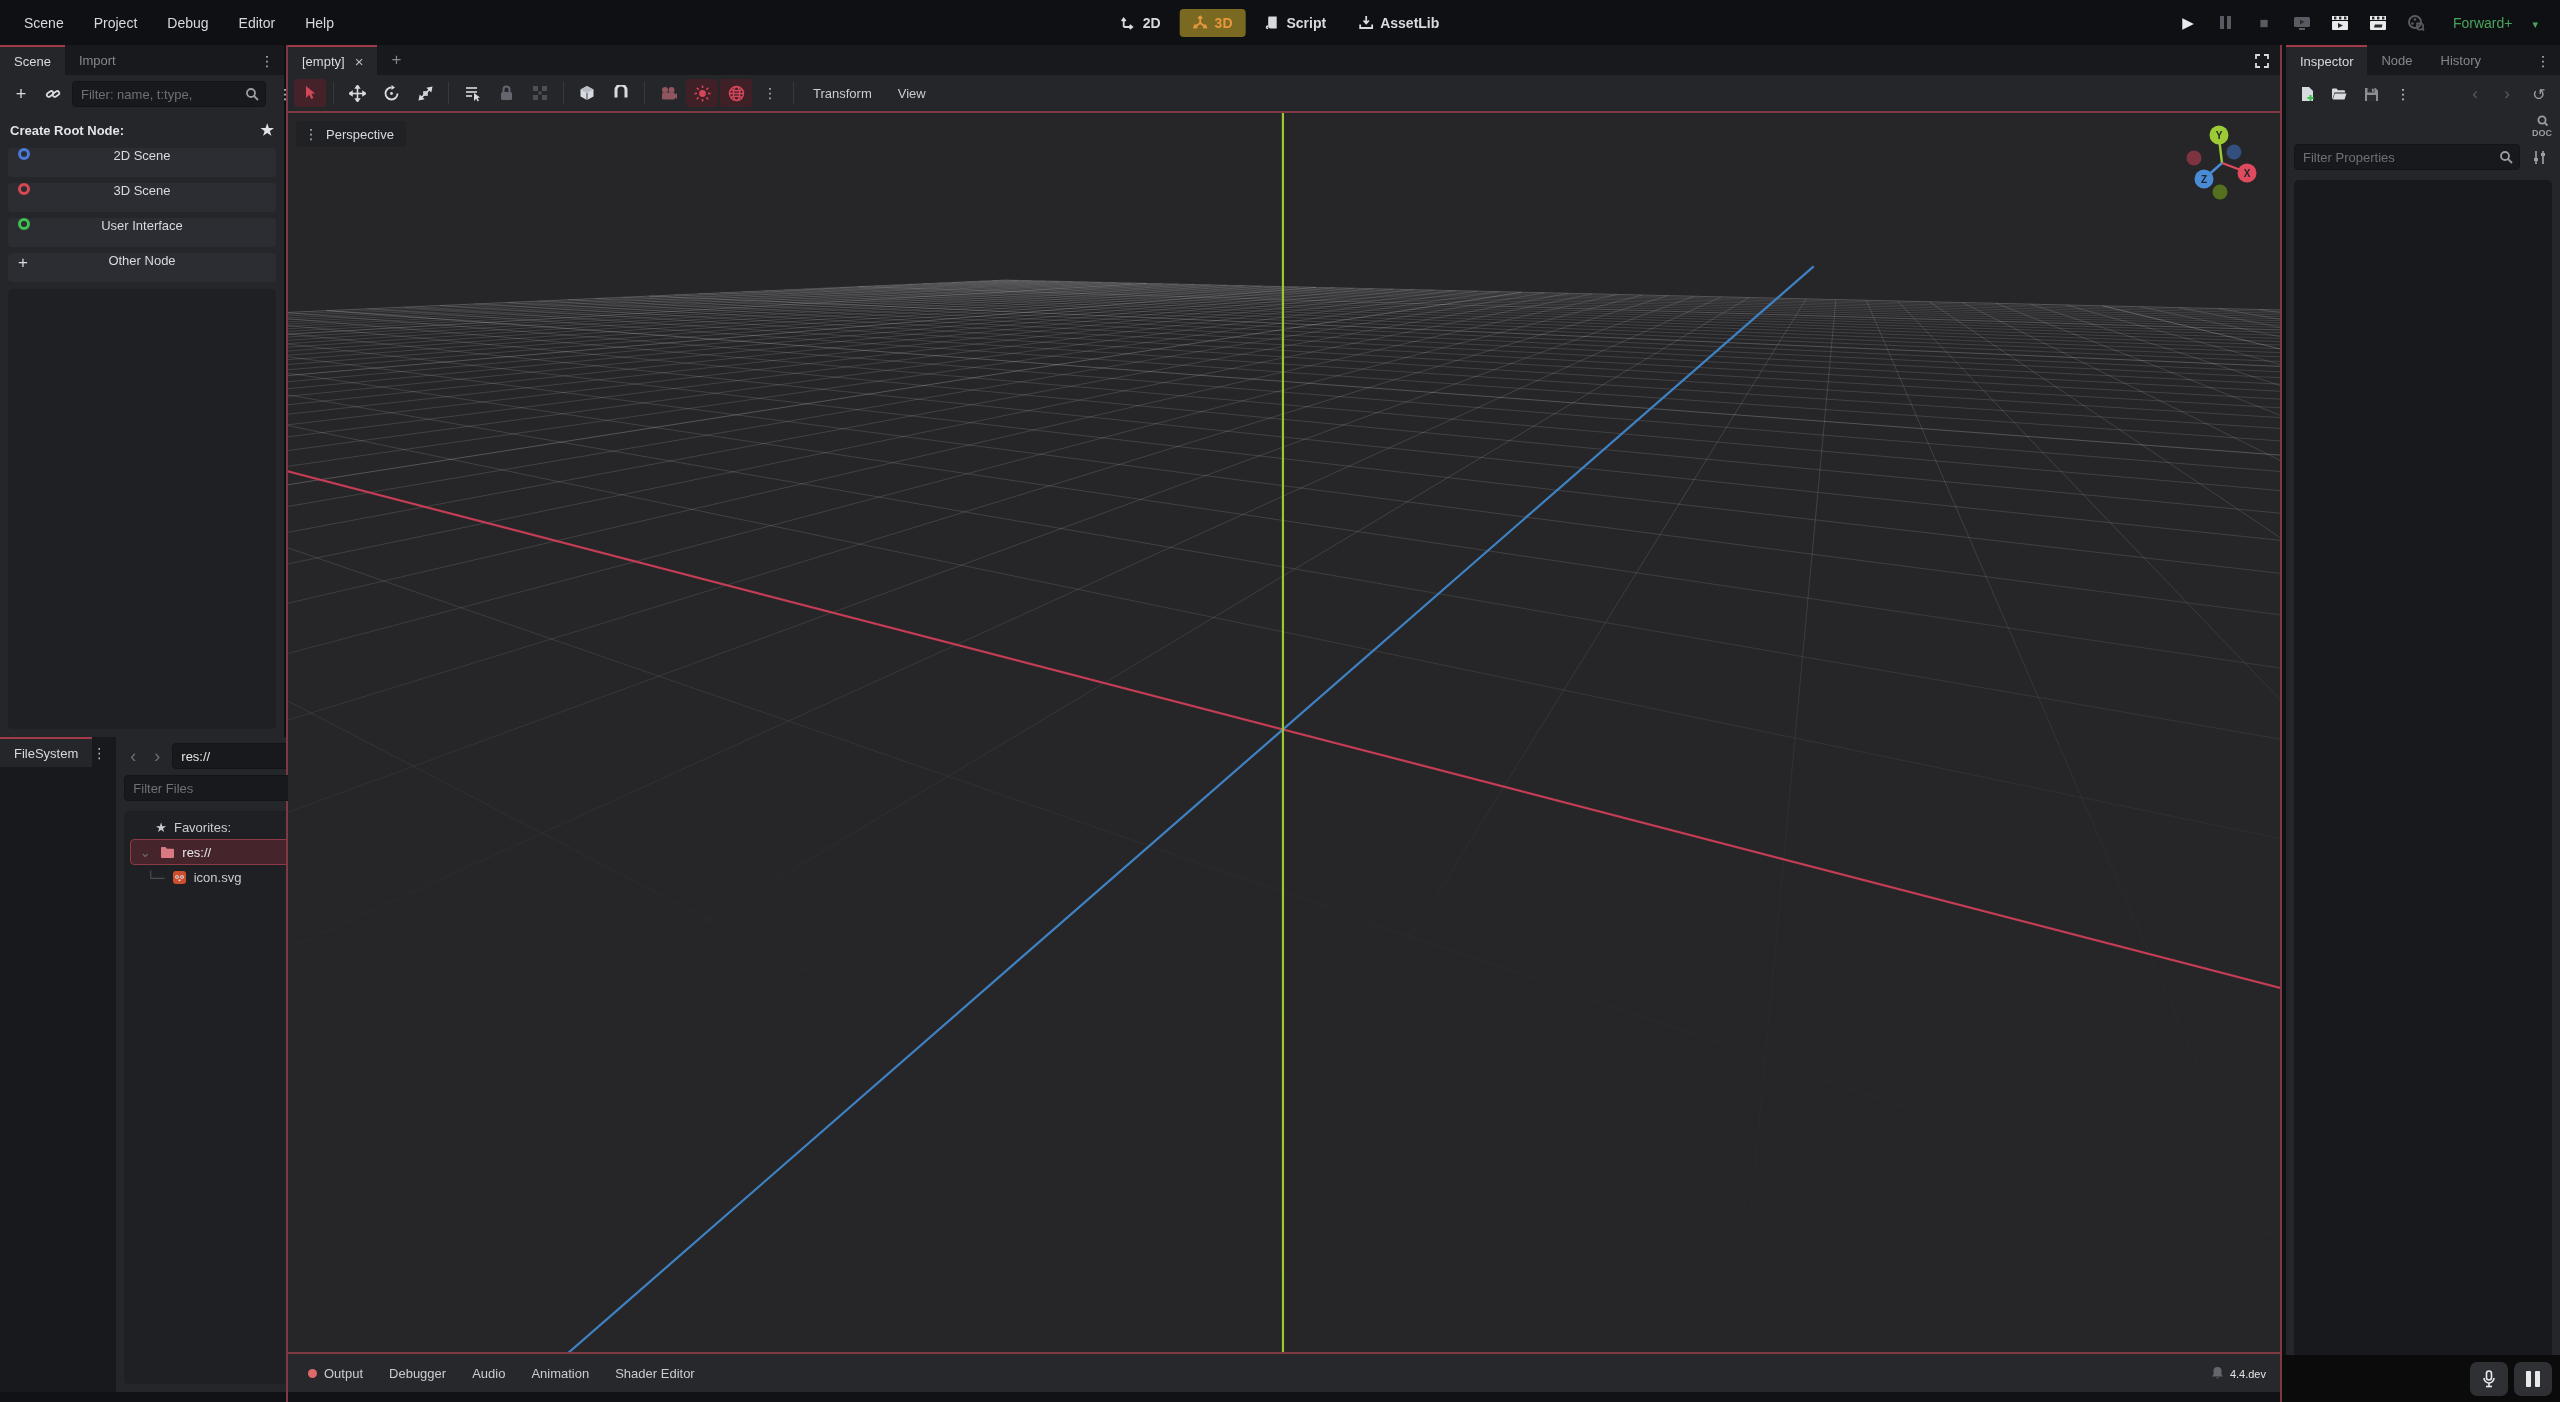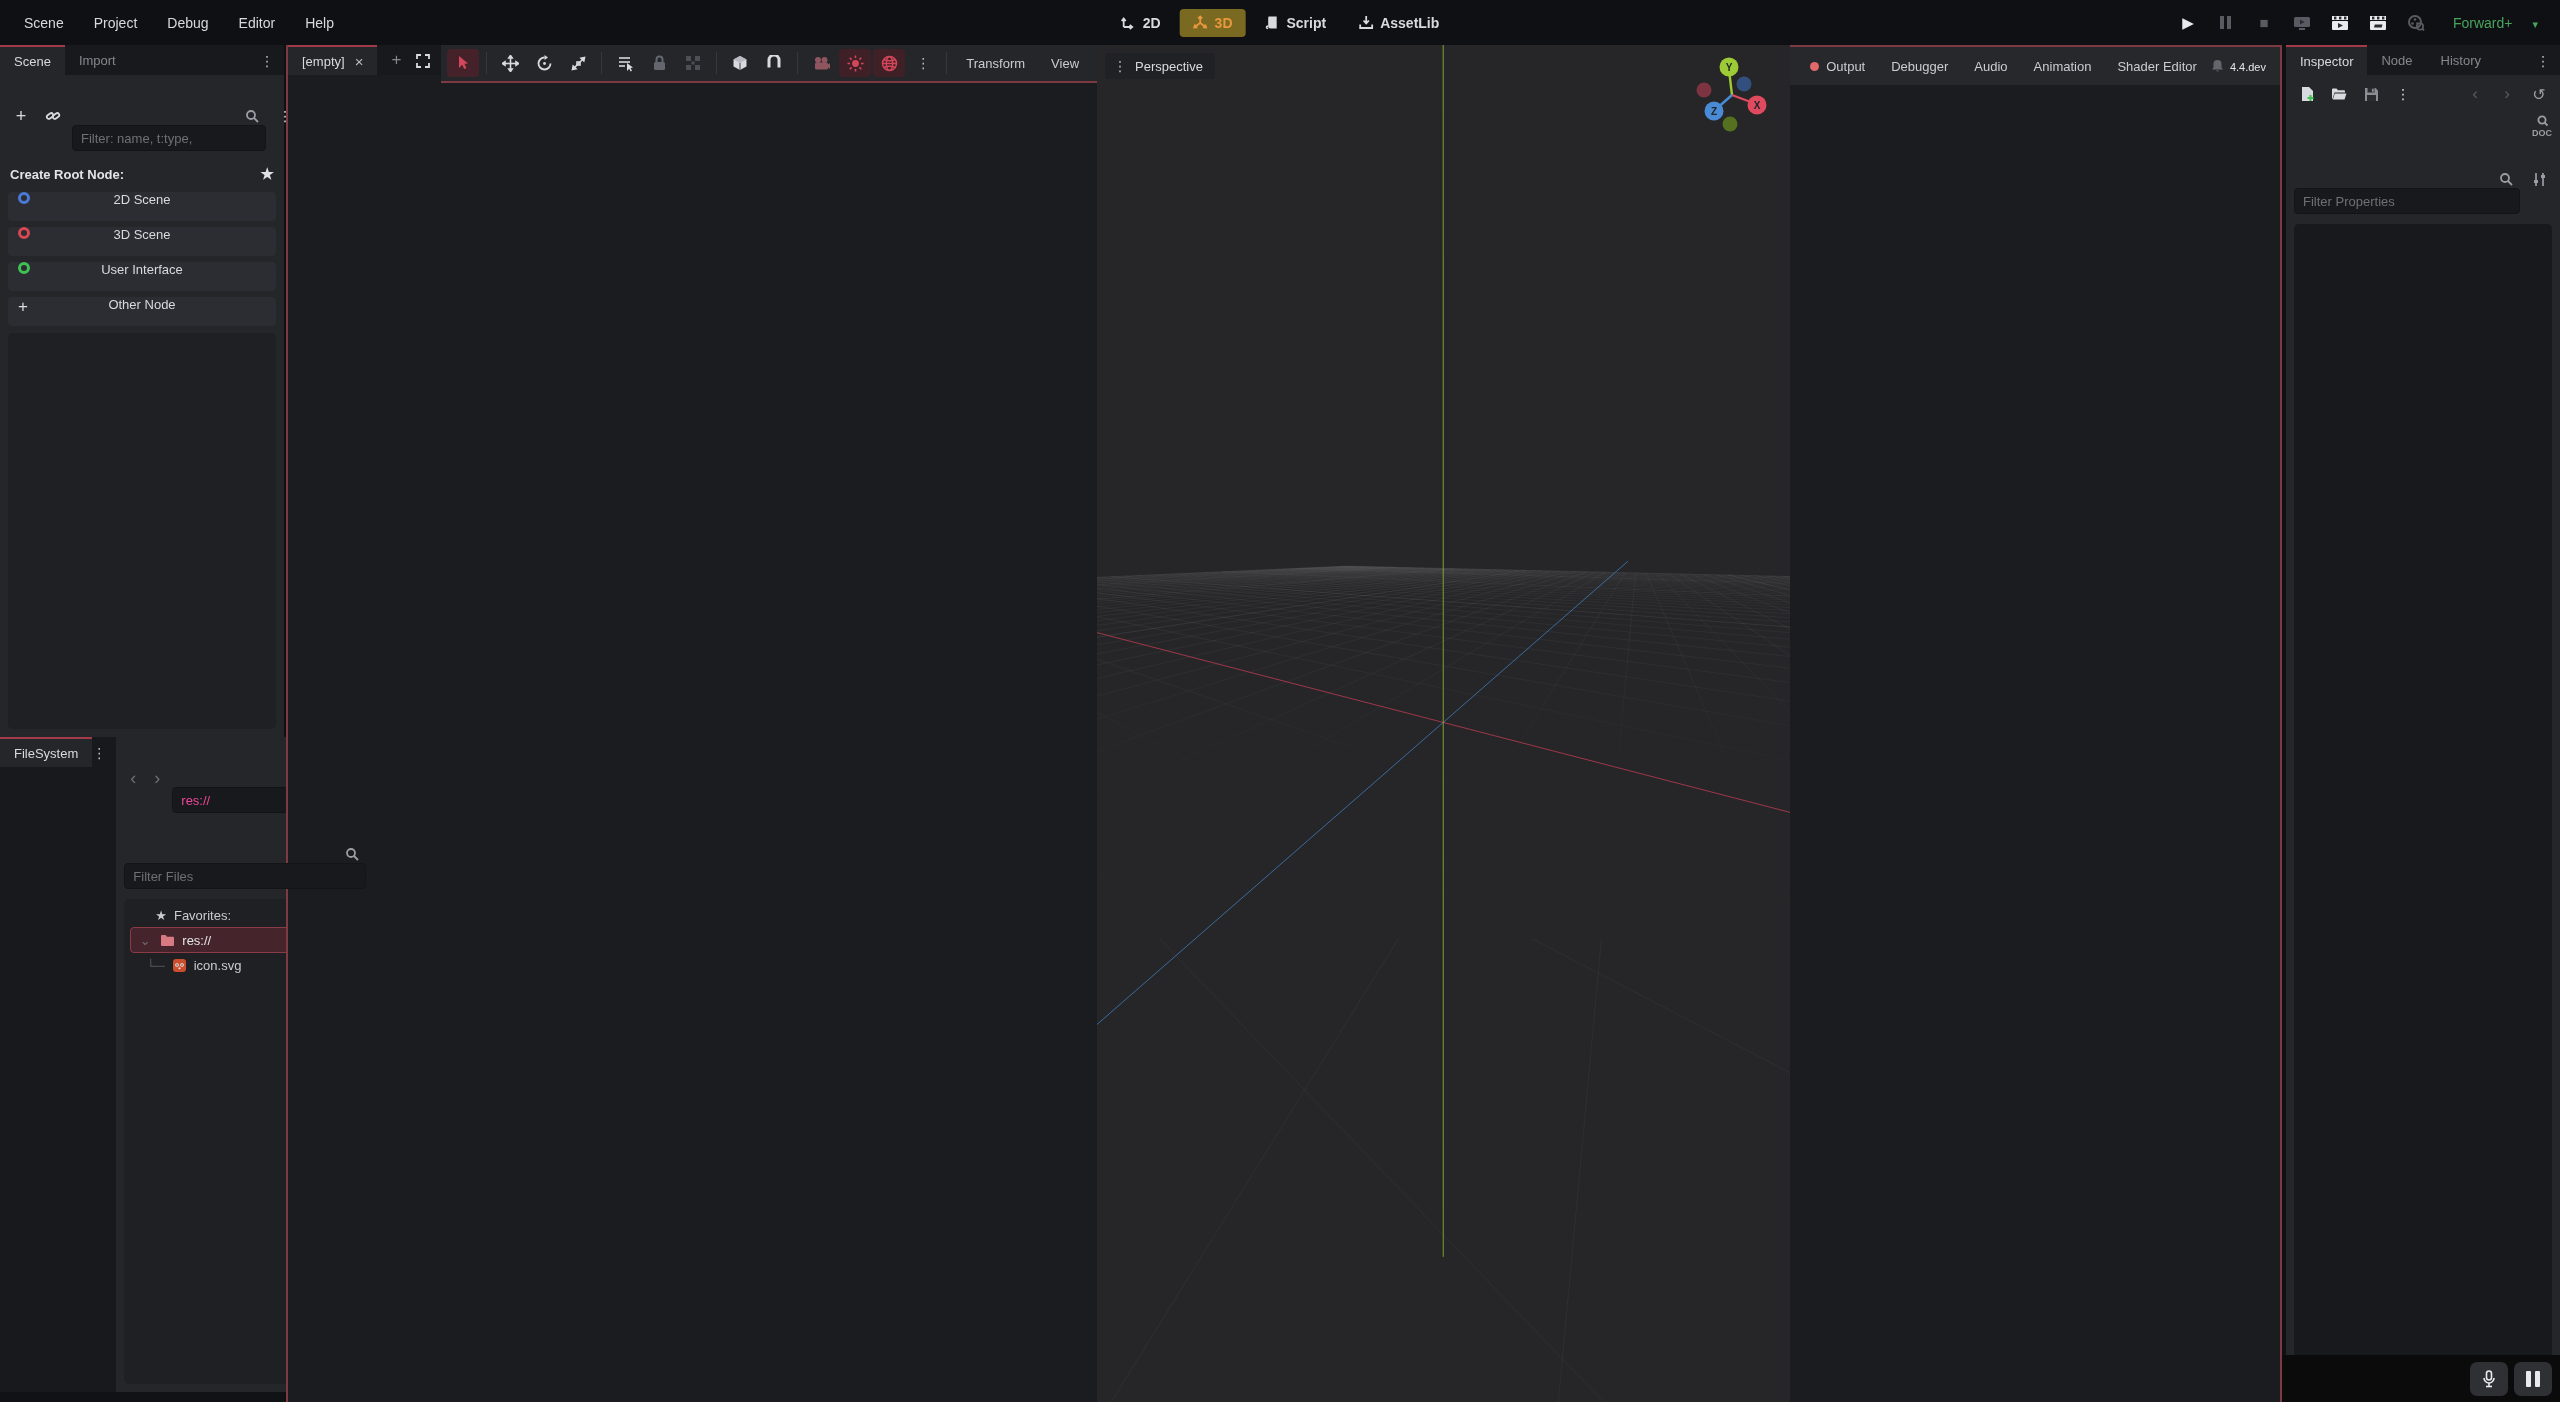--- a/index.html
+++ b/index.html
@@ -19,32 +19,32 @@
   .run-btn { width:34px; height:30px; border-radius:4px; display:flex; align-items:center; justify-content:center; }
   .play-glyph { color:#e8eaec; font-size:15px; }
   .dim-glyph { color:#585c62; font-size:15px; }
   .pausebars span { display:inline-block; width:4px; height:13px; background:#585c62; margin:0 1.5px; }
   #renderer { display:flex; align-items:flex-end; gap:20px; margin-left:10px; padding:5px 10px; border-radius:4px; font-weight:400; font-size:14px; }
 
   
   #main { display:flex; height:1357px; }
   .dock-col { width:284px; display:flex; flex-direction:column; background:#17191d; }
   #right-col { width:274px; margin-left:4px; }
-  #center-col { flex:1; display:flex; flex-direction:row; border-left:2px solid #7e3a43; border-right:2px solid #7e3a43; margin-left:2px; background:#1a1c20; min-width:0; }
+  #center-col { flex:1; display:flex; flex-direction:column; border-left:2px solid #7e3a43; border-right:2px solid #7e3a43; margin-left:2px; background:#1a1c20; min-width:0; }
 
   .tabrow { height:30px; background:#17191d; display:flex; align-items:flex-end; position:relative; }
   .tab { height:30px; display:flex; align-items:center; gap:8px; padding:0 14px; color:#84888e; background:transparent; }
   .tab.active { background:#24262a; color:#d7dade; border-top:2px solid #a13b49; }
   .dots { color:#b9bcc1; font-size:14px; letter-spacing:0; }
   .tab-more { margin-left:auto; padding:0 10px 6px 0; }
 
   .panel-body { background:#24262a; flex:1; display:flex; flex-direction:column; min-height:0; }
   .toolbar-row { display:flex; align-items:center; gap:6px; padding:6px 8px; }
   .icon-btn { min-width:26px; height:26px; display:flex; align-items:center; justify-content:center; border-radius:4px; color:#d7dade; }
-  .field { flex:1; background:#17191d; border:1px solid #121418; border-radius:4px; height:26px; color:#ec4899; padding:0 8px; font-size:13px; font-family:"Liberation Sans",sans-serif; outline:none;margin-top:44px; }
+  .field { flex:1; background:#17191d; border:1px solid #121418; border-radius:4px; height:26px; color:#e5e5e5; padding:0 8px; font-size:13px; font-family:"Liberation Sans",sans-serif; outline:none; }
   .field::placeholder { color:#6d7176; opacity:1; }
   .field-wrap { flex:1; position:relative; display:flex; align-items:center; }
   .field-wrap .mag { position:absolute; right:7px; }
 
   .section-title { font-weight:700; color:#e2e4e8; padding:8px 10px 6px 10px; display:flex; align-items:center; }
   .star { margin-left:auto; color:#dfe2e6; font-size:15px; }
   .root-option { background:#2b2d32; border-radius:4px; margin:3px 8px; height:29px; display:flex; align-items:flex-start; padding:0 10px; color:#d7dade; position:relative; }
   .root-option .olabel { position:absolute; left:0; right:0; text-align:center; }
   .ring { width:12px; height:12px; border-radius:50%; border:3px solid; }
   .tree-area { background:#1e2024; border-radius:5px; margin:4px 8px 8px 8px; flex:1; }

